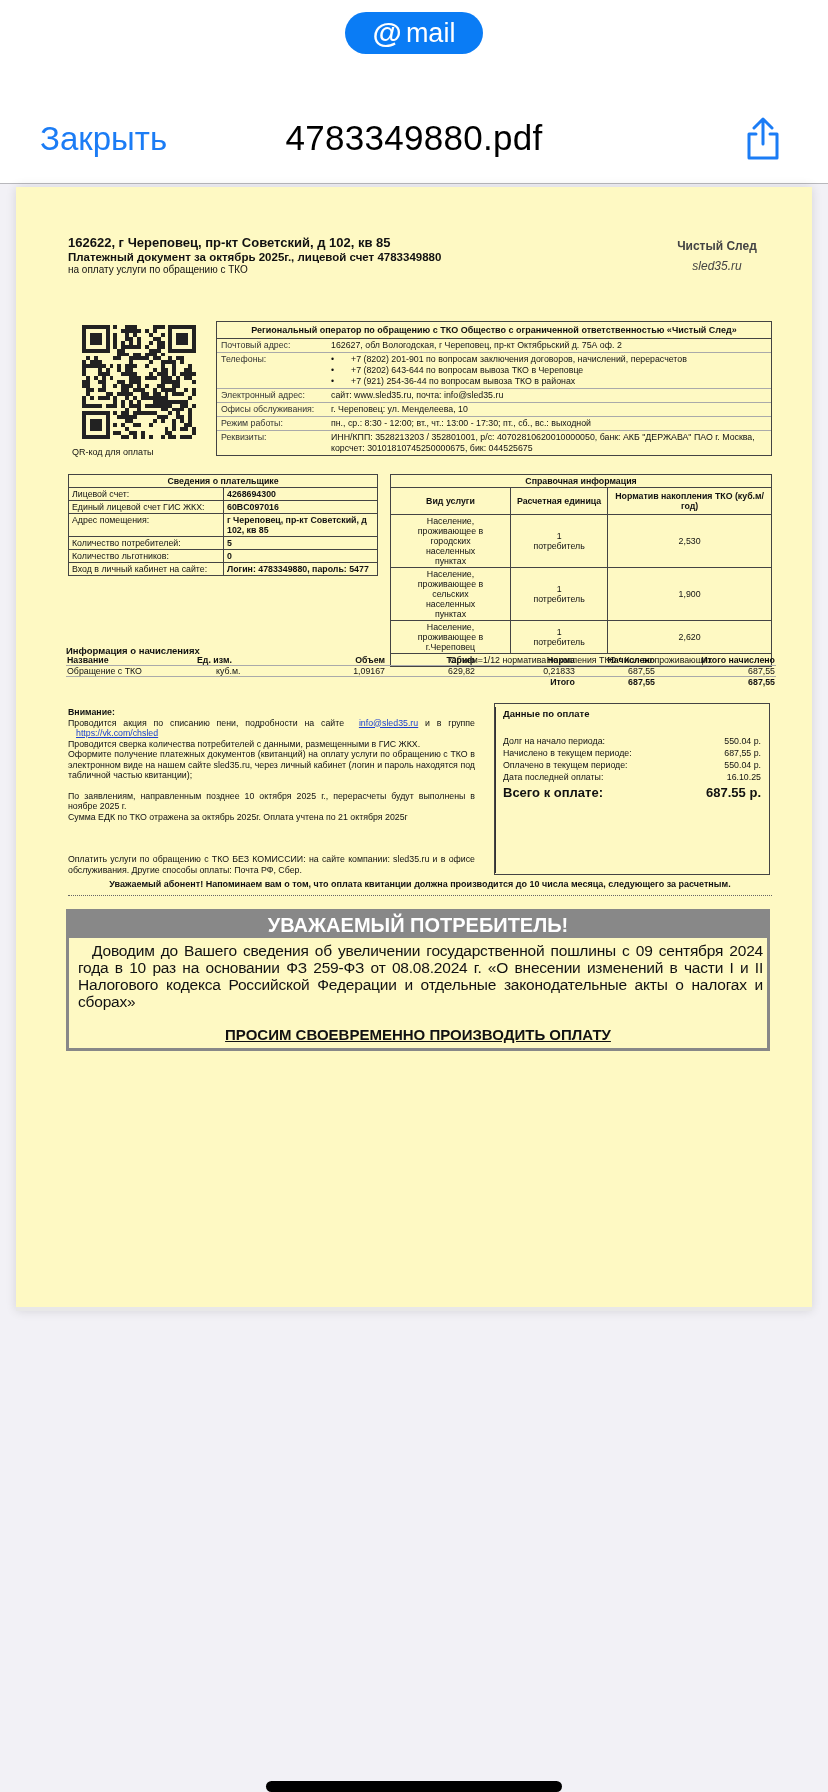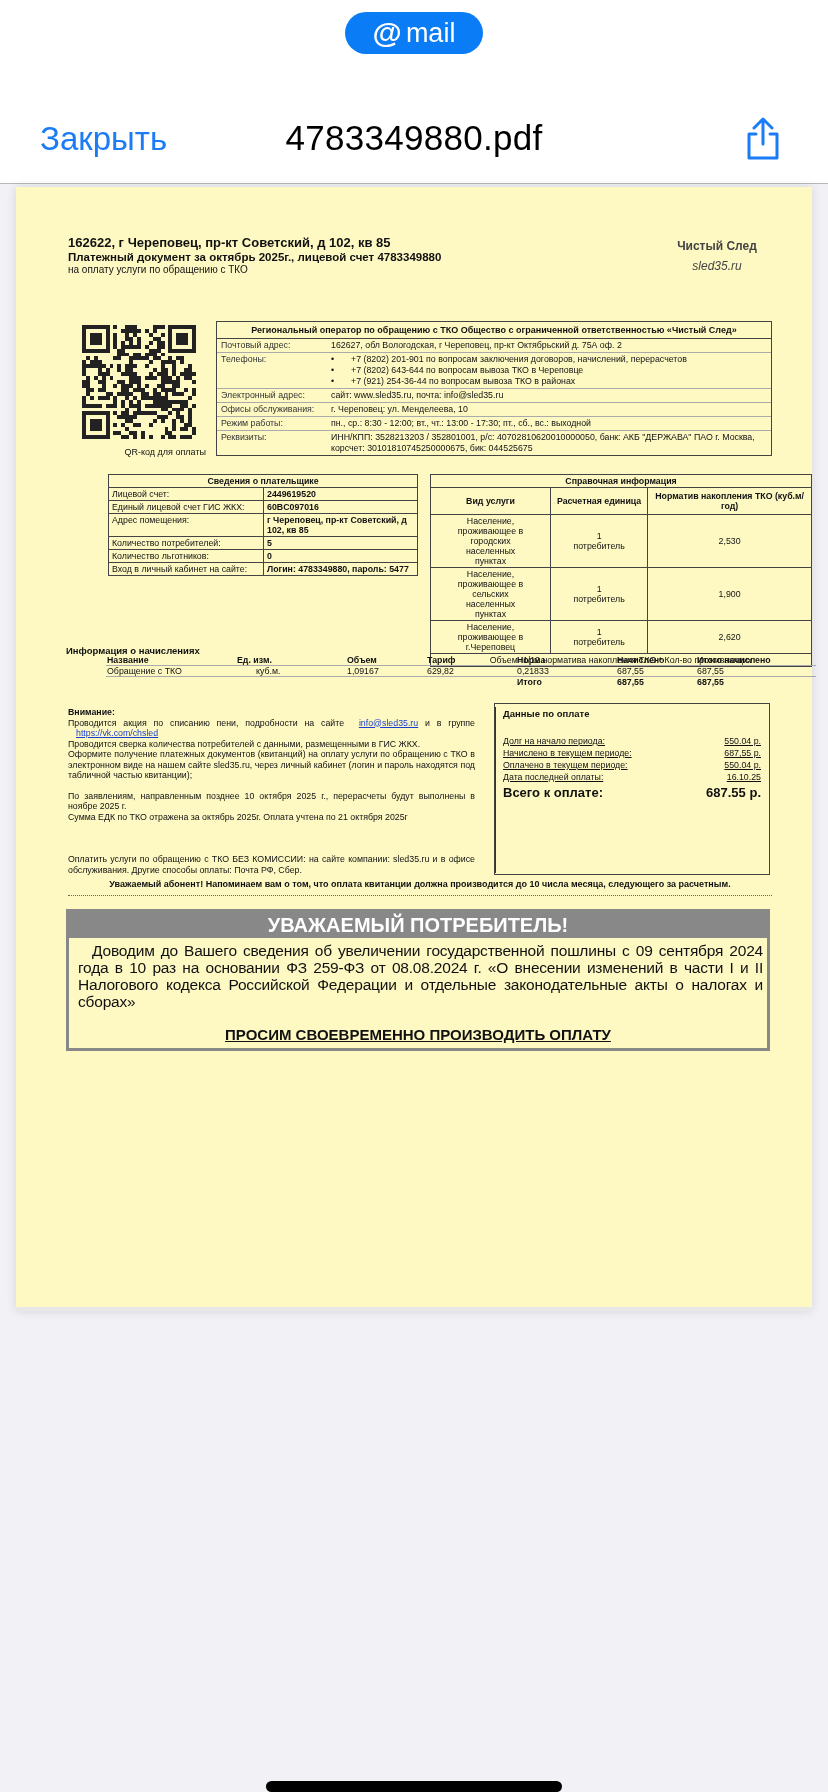--- a/index.html
+++ b/index.html
@@ -20,62 +20,62 @@
 
   .hdr { position: absolute; left: 52px; top: 48px; }
   .hdr .l1 { font-size: 13px; font-weight: bold; }
   .hdr .l2 { font-size: 11.5px; font-weight: bold; margin-top: 1px; }
   .hdr .l3 { font-size: 10px; margin-top: 1px; }
   .logo { position: absolute; left: 656px; top: 52px; width: 90px; text-align: center; color: #444; }
   .logo .name { font-size: 12px; font-weight: bold; }
   .logo .site { font-size: 12px; font-style: italic; margin-top: 6px; }
 
   .qr { position: absolute; left: 66px; top: 138px; width: 114px; height: 114px; }
-  .qr-caption { position: absolute; left: 56px; top: 260px; width: 134px; text-align: right; font-size: 9px; }
+  .qr-caption { position: absolute; left: 56px; top: 260px; width: 134px; text-align: left; font-size: 9px; }
 
   .op { position: absolute; left: 200px; top: 134px; width: 556px; border: 1.5px solid #444; }
   .op .t { text-align: center; font-weight: bold; font-size: 9px; padding: 3px 0; border-bottom: 1.5px solid #444; }
   .op .row { display: flex; font-size: 8.8px; line-height: 11px; padding: 1px 4px; border-bottom: 1px solid #aaa; }
   .op .row:last-child { border-bottom: none; }
   .op .k { width: 110px; flex-shrink: 0; color: #333; }
   .op .v { flex: 1; }
   .op ul { list-style: none; }
   .op li { padding-left: 20px; position: relative; }
   .op li::before { content: "•"; position: absolute; left: 0; }
 
-  table { border-collapse: collapse; margin-left: 40px; }
+  table { border-collapse: collapse; }
   .payer { position: absolute; left: 52px; top: 287px; width: 310px; font-size: 8.8px; }
   .payer td, .payer th { border: 1px solid #444; padding: 1px 3px; vertical-align: top; line-height: 10px; }
   .payer th { font-weight: bold; text-align: center; border-width: 1.5px; }
   .payer .vv { font-weight: bold; }
   .payer col.k { width: 155px; }
 
   .ref { position: absolute; left: 374px; top: 287px; width: 382px; font-size: 8.8px; }
   .ref td, .ref th { border: 1px solid #444; padding: 1px 19px; text-align: center; vertical-align: middle; line-height: 10px; }
   .ref th { font-weight: bold; }
   .ref .h td { font-weight: bold; padding: 3px 2px; }
   .ref tr.d td { height: 32px; }
 
   .charges-title { position: absolute; left: 50px; top: 458px; font-weight: bold; font-size: 9.5px; }
   .charges { position: absolute; left: 50px; top: 468px; width: 710px; font-size: 8.8px; }
   .charges td { padding: 0 1px; line-height: 10px; }
   .charges .hd td { font-weight: bold; border-bottom: 1px solid #aaa; }
   .charges .bd td { border-bottom: 1px solid #aaa; }
   .charges .tt td { font-weight: bold; }
-  .r { }
+  .r { text-align: right; }
 
   .notes { position: absolute; left: 52px; top: 520px; width: 428px; font-size: 8.8px; line-height: 10.5px; text-align: justify; border-right: 1.5px solid #333; padding-right: 20px; height: 166px; }
   .notes .ttl { font-weight: bold; }
   .notes a { color: #1a3fd0; text-decoration: underline; margin-left: 8px; }
   .notes .gap { height: 10px; }
   .notes .gap2 { height: 32px; }
 
   .pay { position: absolute; left: 478px; top: 516px; width: 276px; height: 172px; border: 1.5px solid #444; padding: 4px 8px; font-size: 8.8px; }
   .pay .ttl { font-weight: bold; font-size: 9.5px; margin-bottom: 16px; }
-  .pay .row { display: flex; justify-content: space-between; line-height: 12px; text-decoration: underline; }
+  .pay .row { display: flex; justify-content: space-between; line-height: 12px; }
   .pay .tot { display: flex; justify-content: space-between; font-weight: bold; font-size: 13px; margin-top: 2px; }
 
   .reminder { position: absolute; left: 52px; top: 692px; width: 704px; text-align: center; font-weight: bold; font-size: 9px; }
   .dots { position: absolute; left: 52px; top: 708px; width: 704px; border-top: 1.5px dotted #666; }
 
   .notice { position: absolute; left: 50px; top: 722px; width: 704px; height: 142px; border: 3px solid #888; }
   .notice .band { background: #888; color: #fff; font-weight: bold; font-size: 20px; text-align: center; height: 26px; line-height: 26px; font-family: "Liberation Sans", sans-serif; }
   .notice .body { padding: 4px 4px 0 9px; font-size: 15.5px; line-height: 17px; text-align: justify; text-indent: 14px; font-family: "Liberation Sans", sans-serif; letter-spacing: -0.2px; }
   .notice .cta { text-align: center; font-weight: bold; font-size: 15px; text-decoration: underline; margin-top: 16px; }
 
@@ -157,21 +157,21 @@
       <colgroup>
           <col class="k">
           <col>
         </colgroup>
       <tbody>
           <tr>
             <th colspan="2">Сведения о плательщике</th>
           </tr>
       <tr>
             <td>Лицевой счет:</td>
-            <td class="vv">2449619520</td>
+            <td class="vv">4268694300</td>
           </tr>
       <tr>
             <td>Единый лицевой счет ГИС ЖКХ:</td>
             <td class="vv">60BC097016</td>
           </tr>
       <tr>
             <td>Адрес помещения:</td>
             <td class="vv">г Череповец, пр-кт Советский, д 102, кв 85</td>
           </tr>
       <tr>

